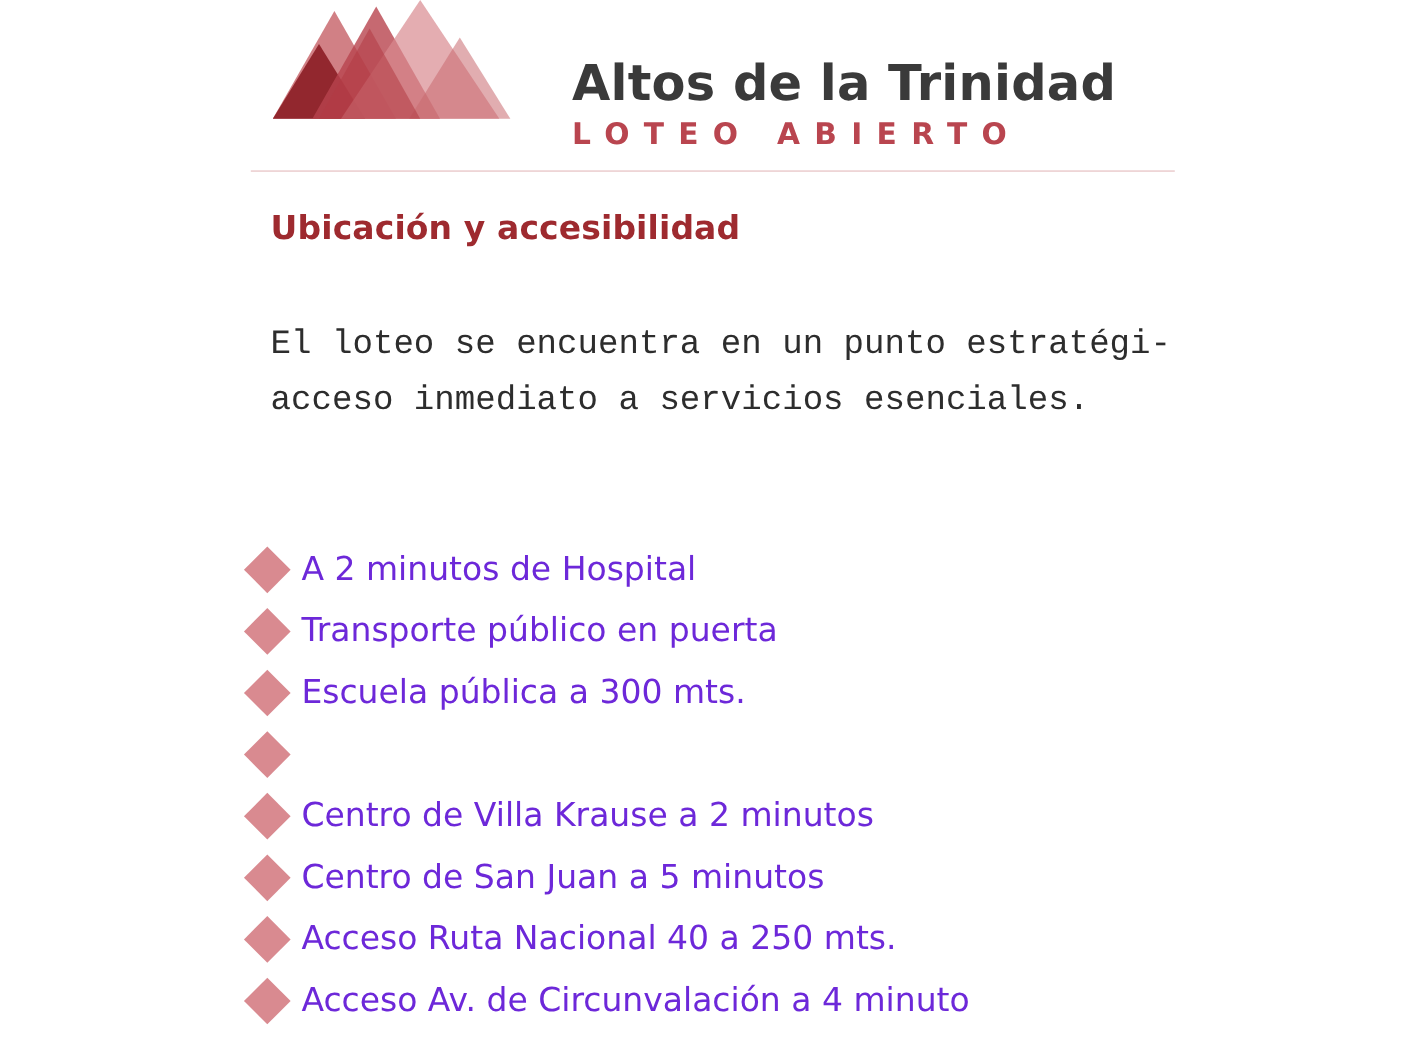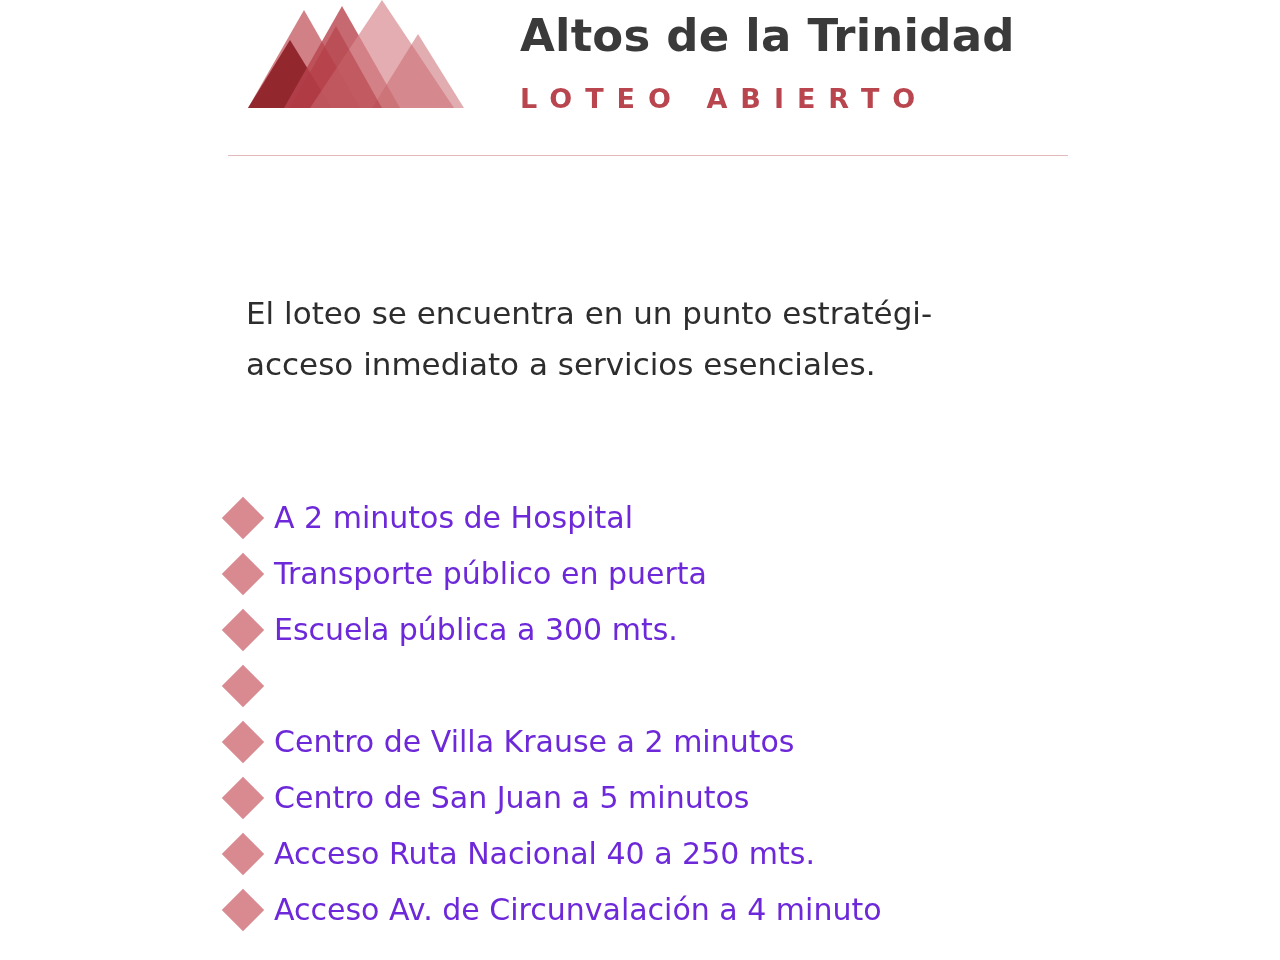--- a/index.html
+++ b/index.html
@@ -51,24 +51,25 @@
   }
 
   .brand-title {
     font-family: "DejaVu Sans", sans-serif;
     font-size: 45px;
     font-weight: bold;
     letter-spacing: 0.2px;
     color: #3a3a3a;
     line-height: 1.05;
     white-space: nowrap;
+    margin-top: 40px;
   }
 
   .brand-subtitle {
-    margin-top: 24px;
+    margin-top: 8px;
     font-family: "DejaVu Sans", sans-serif;
     font-size: 27px;
     font-weight: bold;
     letter-spacing: 13px;
     color: #b9454f;
     white-space: nowrap;
   }
 
   .divider {
     position: absolute;
@@ -98,20 +99,21 @@
     width: 790px;
     font-family: "DejaVu Sans", sans-serif;
     font-size: 31px;
     line-height: 51px;
     color: #2d2d2d;
   }
 
   .intro .line {
     display: block;
     white-space: nowrap;
+    font-family: Liberation Mono, monospace;
   }
 
   
   .feature-list {
     position: absolute;
     left: 228px;
     top: 490px;
     width: 900px;
     margin: 0;
     padding: 0;
@@ -170,20 +172,21 @@
 
     <div class="brand-block">
       <div class="brand-title">Altos de la Trinidad</div>
       <div class="brand-subtitle">LOTEO ABIERTO</div>
     </div>
 
   </div>
 
   <div class="divider"></div>
 
+  <div class="section-title">Ubicación y accesibilidad</div>
 
   <div class="intro">
     <span class="line">El loteo se encuentra en un punto estratégi-</span>
     <span class="line">acceso inmediato a servicios esenciales.</span>
   </div>
 
   <ul class="feature-list">
     <li class="feature-item">
       <span class="bullet-diamond"></span>
       <span class="feature-text">A 2 minutos de Hospital</span>

